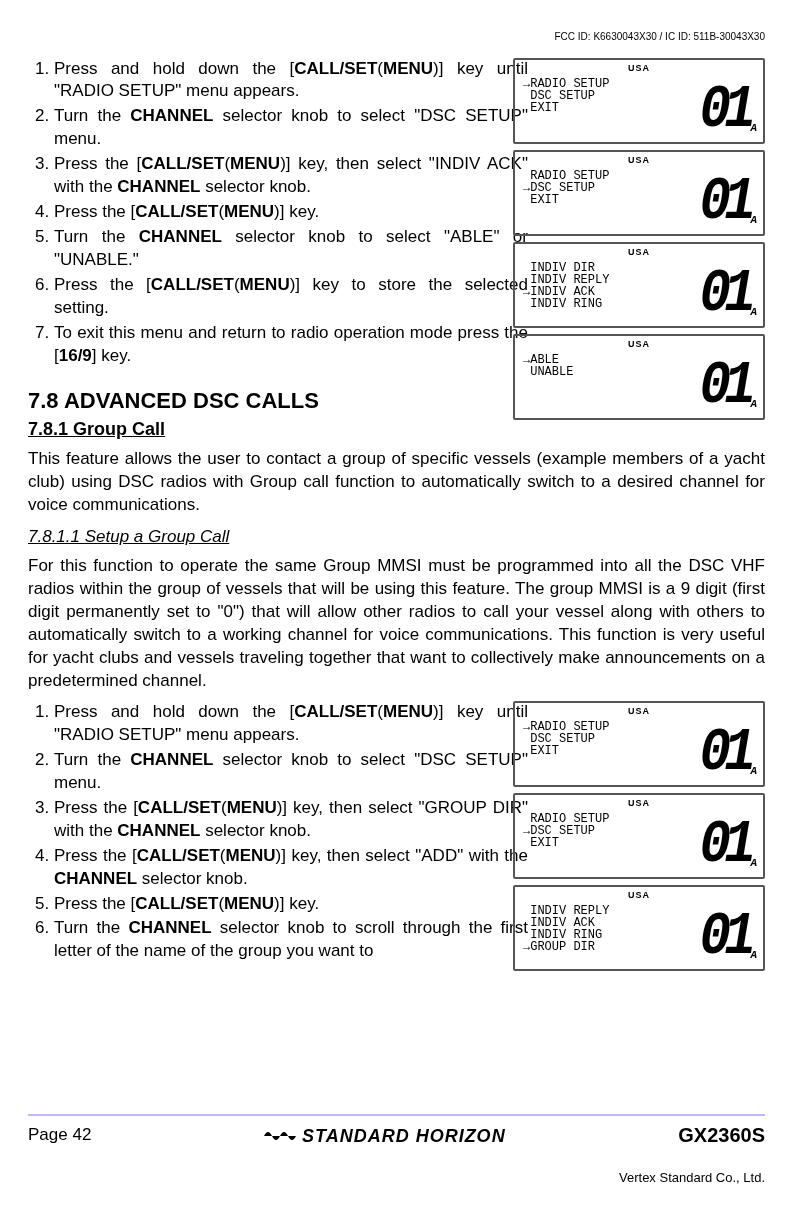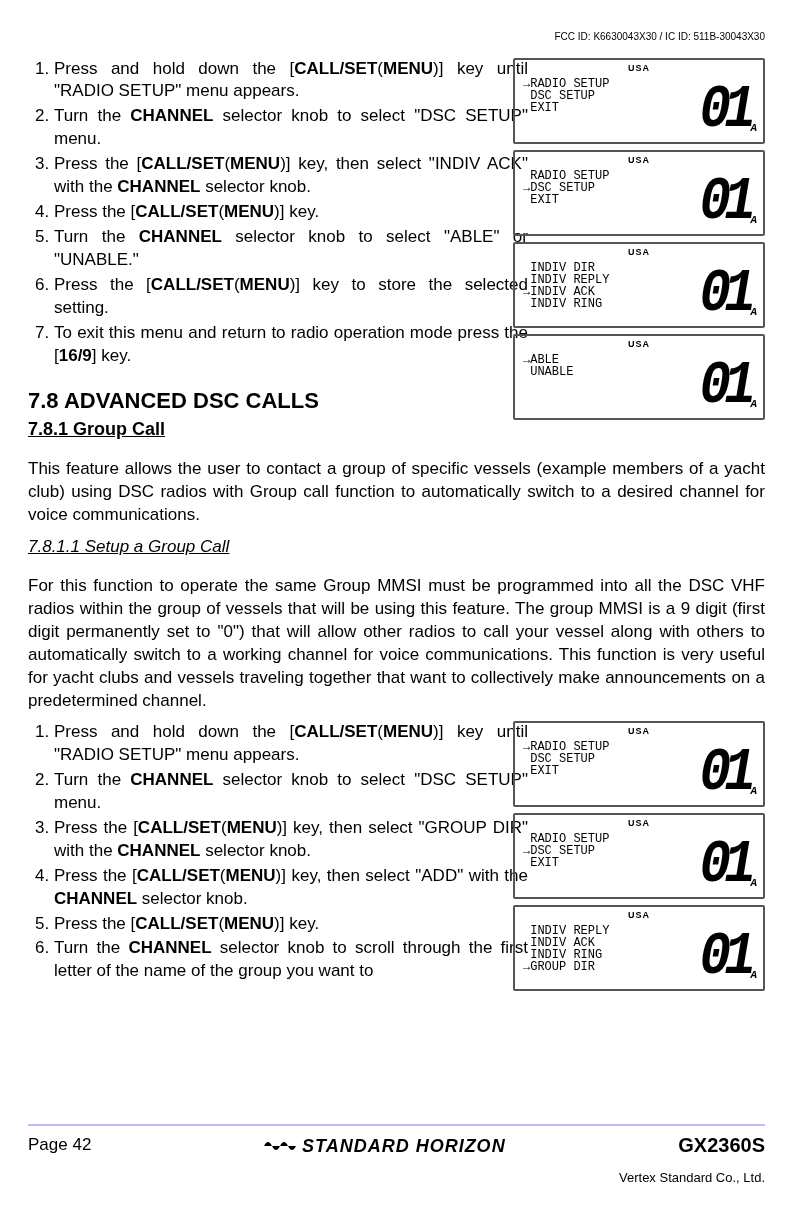--- a/index.html
+++ b/index.html
@@ -10,21 +10,21 @@
 ol li{margin:0 0 2px;text-align:justify}
 .side{position:absolute;right:0;top:0;width:252px}
 .lcd{border:2px solid #555;border-radius:2px;padding:4px 8px;margin-bottom:6px;height:86px;box-sizing:border-box;position:relative;display:flex}
 .usa{position:absolute;top:2px;left:50%;transform:translateX(-50%);font-size:9px;font-weight:bold;letter-spacing:1px;font-family:Arial}
 .menu{font-family:'Courier New',monospace;font-size:12px;font-weight:normal;line-height:1;margin-top:14px;width:110px;white-space:pre}
 .big{font-family:'Courier New',monospace;font-size:62px;font-weight:bold;font-style:italic;position:absolute;right:10px;top:8px;letter-spacing:-8px;transform:scaleX(0.85)}
 .asub{position:absolute;right:6px;bottom:6px;font-size:11px;font-family:'Courier New',monospace;font-weight:bold;font-style:italic}
 h2{font-size:22px;font-weight:bold;margin:18px 0 2px}
 h3{font-size:18px;font-weight:bold;text-decoration:underline;margin:0 0 2px}
 h4{font-style:italic;text-decoration:underline;font-weight:normal;font-size:17px;margin:10px 0 2px}
-.p{margin:16px 0 8px;text-align:justify}
+.p{margin:6px 0 8px;text-align:justify}
 .logo{font-size:18px;font-weight:bold;font-style:italic;letter-spacing:1px;display:flex;align-items:center}
 .logo svg{margin-right:6px}
 .model{font-size:20px;font-weight:bold}
 .footer-wrap{position:absolute;bottom:28px;left:28px;right:28px}
 strong{font-weight:bold}
 .side2{position:absolute;right:0;width:252px}
 </style>
 </head>
 <body>
 
@@ -128,14 +128,14 @@
 <div style="border-top:2px solid #c4b5fd;padding-top:6px;display:flex;justify-content:space-between;align-items:center">
 <span>Page 42</span>
 <span class="logo">
 <svg width="32" height="16" viewBox="0 0 32 16">
           <path d="M0 8 Q4 0 8 8 T16 8 T24 8 T32 8" fill="#000"></path>
         </svg>
 <span>STANDARD HORIZON</span>
 </span>
 <span class="model">GX2360S</span>
 </div>
-<div style="text-align:right;font-size:13px;margin-top:10px">Vertex Standard Co., Ltd.</div>
+<div style="text-align:right;font-size:13px;margin-top:20px">Vertex Standard Co., Ltd.</div>
 </div>
 
 </body></html>

